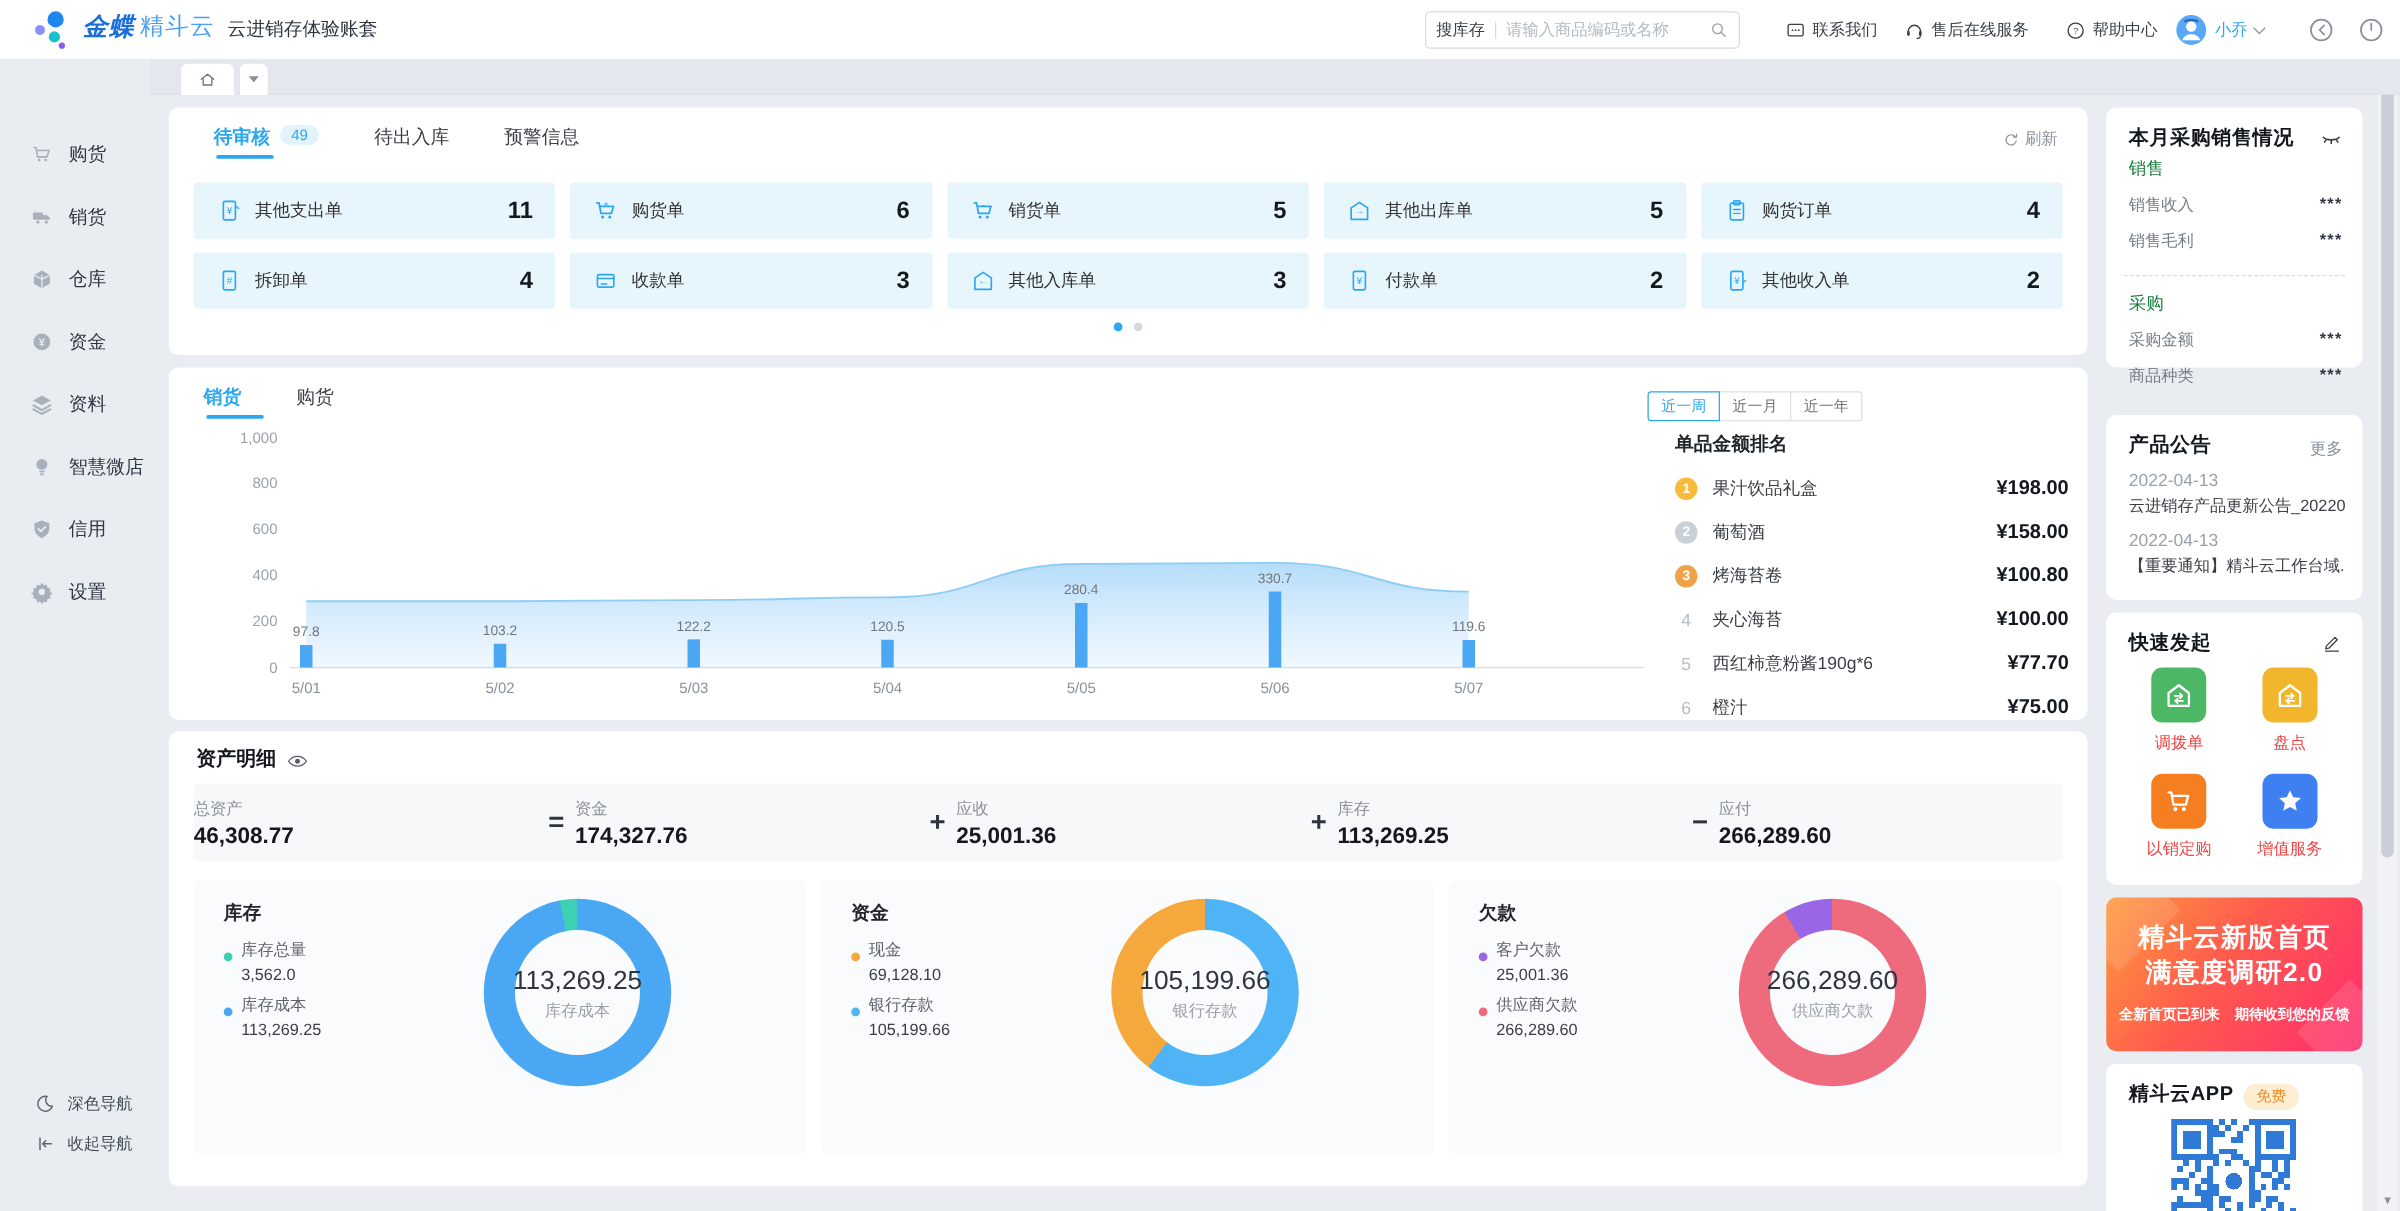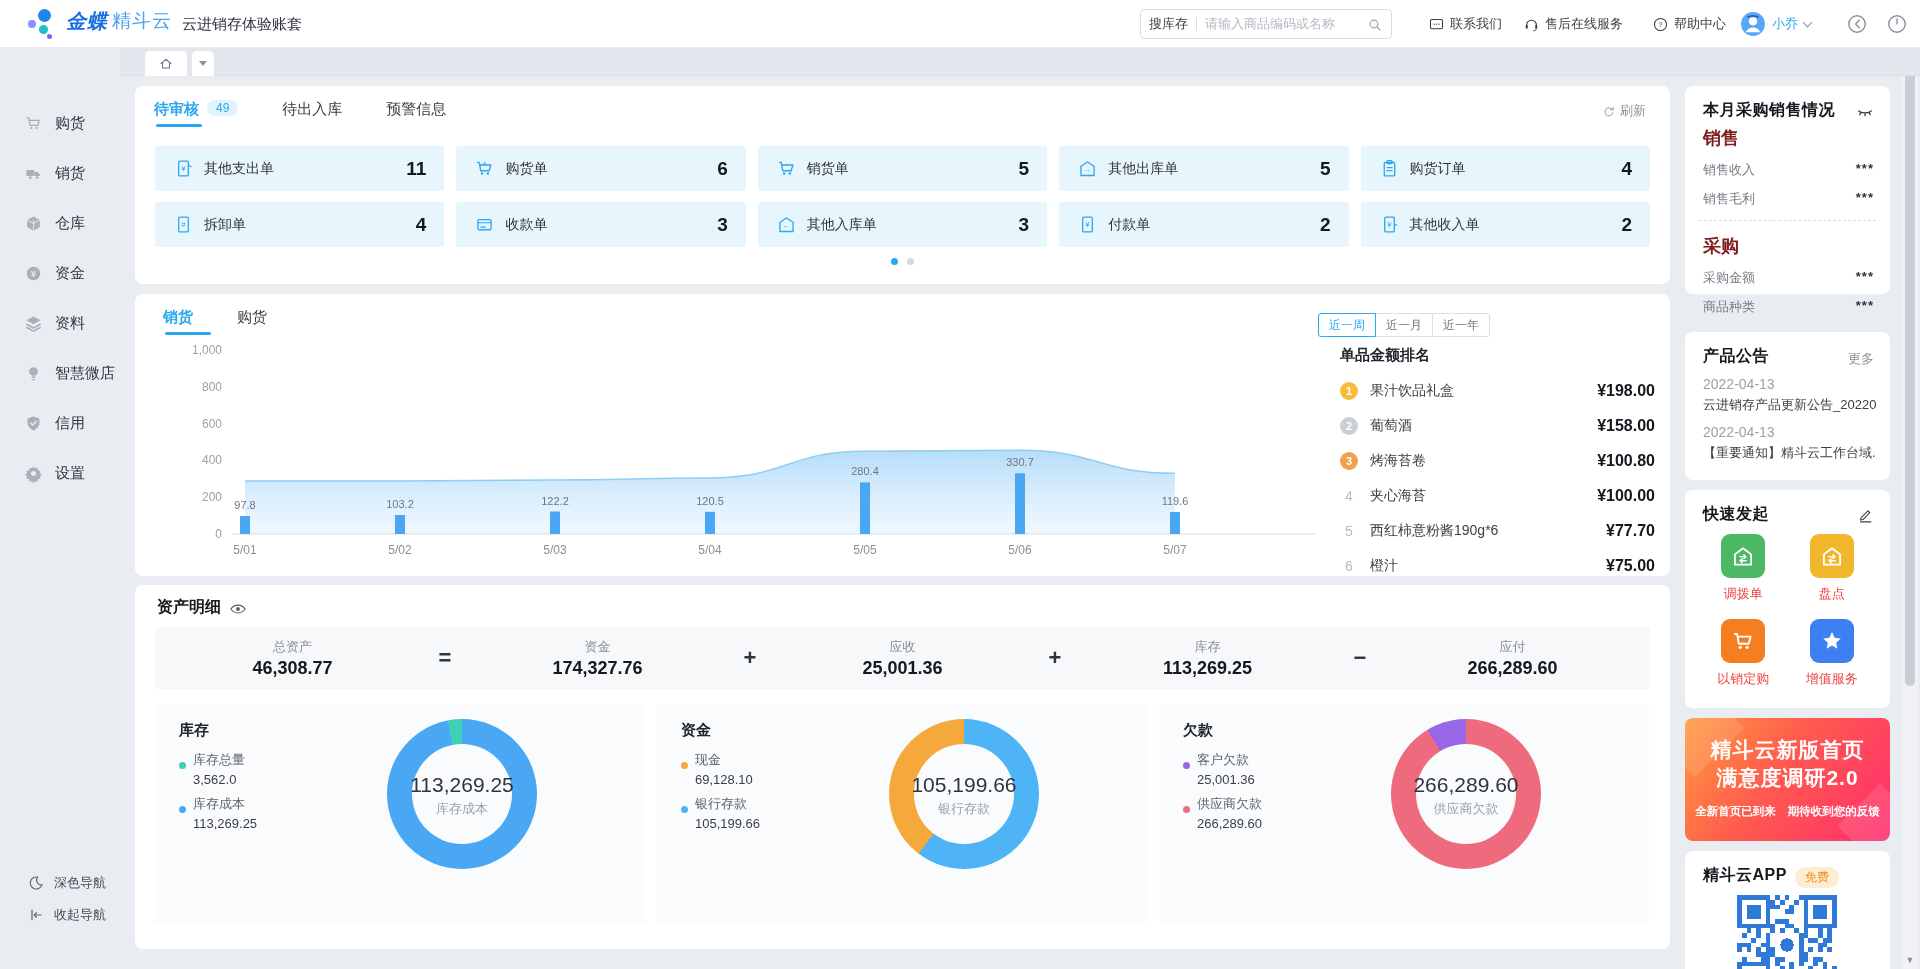--- a/index.html
+++ b/index.html
@@ -46,21 +46,21 @@
   .side-foot .ic{margin-left:28px}
   .side-foot .lbl{margin-left:10px;font-size:13px;color:#434c59;white-space:nowrap}
 
   
   .panel{position:absolute;background:#fff;border-radius:8px}
   .p-todo{left:135px;top:86px;width:1535px;height:198px}
   .p-trend{left:135px;top:294px;width:1535px;height:282px}
   .p-assets{left:135px;top:585px;width:1535px;height:364px}
 
   
-  .todo-tabs{position:absolute;left:19px;top:14px;display:flex;align-items:flex-end;font-size:15px}
+  .todo-tabs{position:absolute;left:36px;top:14px;display:flex;align-items:flex-end;font-size:15px}
   .t-tab{color:#3a3f46;cursor:pointer;margin-right:44px;position:relative;padding-bottom:8px}
   .t-tab.active{color:#2ba7f0;font-weight:bold}
   .t-tab.active::after{content:"";position:absolute;left:2px;bottom:0;width:46px;height:3px;background:#2ba7f0;border-radius:2px}
   .t-badge{display:inline-block;background:#e3f3fd;color:#2ba7f0;font-size:12px;font-weight:normal;border-radius:9px;padding:1px 9px;margin-left:8px;vertical-align:2px}
   .refresh{position:absolute;right:24px;top:16px;display:flex;align-items:center;gap:4px;color:#8a9099;font-size:13px;cursor:pointer}
   .cards-grid{position:absolute;left:20px;top:60px;width:1495px;display:grid;grid-template-columns:repeat(5,1fr);grid-auto-rows:45px;gap:11px 12px}
   .mini-card{background:#e7f5fd;border-radius:3px;display:flex;align-items:center;padding:0 18px;cursor:pointer}
   .mini-card .lbl{font-size:14px;color:#333;margin-left:10px}
   .mini-card .cnt{margin-left:auto;font-size:19px;font-weight:bold;color:#14181f}
   .dots-pager{position:absolute;left:0;right:0;top:172px;display:flex;justify-content:center;gap:9px}
@@ -84,21 +84,21 @@
   .rk-row .nm{font-size:14px;color:#3a3f46;margin-left:12px;white-space:nowrap;overflow:hidden;text-overflow:ellipsis;max-width:190px}
   .rk-row .amt{margin-left:auto;font-size:16px;font-weight:bold;color:#14181f}
   .medal{width:18px;height:18px;border-radius:50%;color:#fff;font-size:11px;font-weight:bold;display:flex;align-items:center;justify-content:center;position:relative;flex:none}
   .medal::after{content:"";position:absolute;left:4px;bottom:-5px;width:9px;height:7px;background:#f25b5b;clip-path:polygon(0 0,100% 0,50% 100%);z-index:-1}
   .m1{background:#f7bd3a}.m2{background:#c9d0d8}.m3{background:#f0a24b}
   .rknum{width:18px;text-align:center;font-size:14px;color:#b6bcc4;flex:none}
 
   
   .as-title{position:absolute;left:22px;top:12px;font-size:16px;font-weight:bold;color:#14181f;display:flex;align-items:flex-end;gap:8px}
   .formula{position:absolute;left:20px;top:42px;width:1495px;height:62px;background:#f6f8fa;border-radius:4px;display:flex;align-items:center}
-  .f-stat{flex:1;text-align:center}
+  .f-stat{flex:1;text-align:left}
   .f-label{font-size:13px;color:#8a9099}
   .f-value{font-size:18px;font-weight:bold;color:#14181f;margin-top:2px}
   .f-op{width:30px;text-align:center;font-size:22px;font-weight:bold;color:#2e3440}
   .donut-cards{position:absolute;left:20px;top:120px;display:flex;gap:12px}
   .d-card{position:relative;width:490px;height:218px;background:#fafbfc;border-radius:4px}
   .d-title{position:absolute;left:24px;top:16px;font-size:15px;font-weight:bold;color:#22272e}
   .d-leg{position:absolute;left:24px;top:46px}
   .d-leg .li{margin-bottom:8px}
   .d-leg .row1{display:flex;align-items:flex-end;gap:7px;font-size:13px;color:#5d646d}
   .d-leg .dot{width:7px;height:7px;border-radius:50%;flex:none}
@@ -108,21 +108,21 @@
   .d-center{position:absolute;left:157px;top:68px;width:300px;text-align:center}
   .d-center .v{font-size:21px;color:#2e3440}
   .d-center .l{font-size:13px;color:#9aa1a9;margin-top:3px}
 
   
   .rpanel{position:absolute;left:1685px;width:205px;background:#fff;border-radius:8px}
   .rp-title{position:absolute;left:18px;top:14px;font-size:16px;font-weight:bold;color:#14181f;letter-spacing:.5px}
   .rp-corner{position:absolute;right:16px;top:16px;cursor:pointer;color:#555}
   .rp-monthly{top:86px;height:208px}
   .mg{position:absolute;left:18px;right:16px}
-  .mg .gt{font-size:18px;font-weight:bold;color:#7f1d1d}
+  .mg .gt{font-size:14px;font-weight:normal;color:#15803d}
   .mg .mrow{display:flex;justify-content:space-between;margin-top:11px;font-size:13px;color:#767d86}
   .mg .mrow b{color:#2e3440;letter-spacing:1px}
   .mg-divider{position:absolute;left:14px;right:14px;border-top:1px dashed #d9dde2}
   .rp-ann{top:332px;height:148px}
   .ann-more{position:absolute;right:16px;top:18px;font-size:13px;color:#8a9099;cursor:pointer}
   .ann-list{position:absolute;left:18px;top:44px;right:14px}
   .ann-item{margin-bottom:10px;cursor:pointer}
   .ann-date{font-size:14px;color:#9aa1a9}
   .ann-text{font-size:13px;color:#3a3f46;margin-top:4px;white-space:nowrap;overflow:hidden}
   .rp-quick{top:490px;height:218px}

